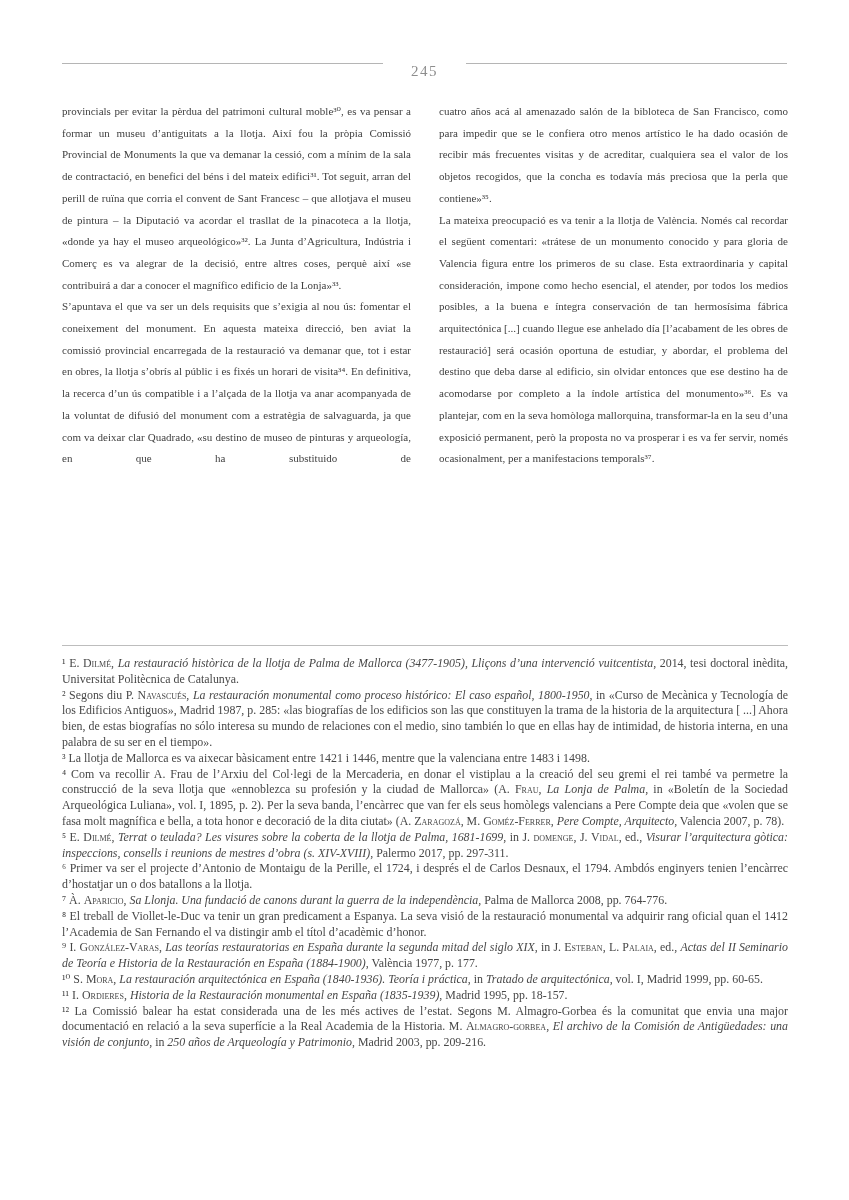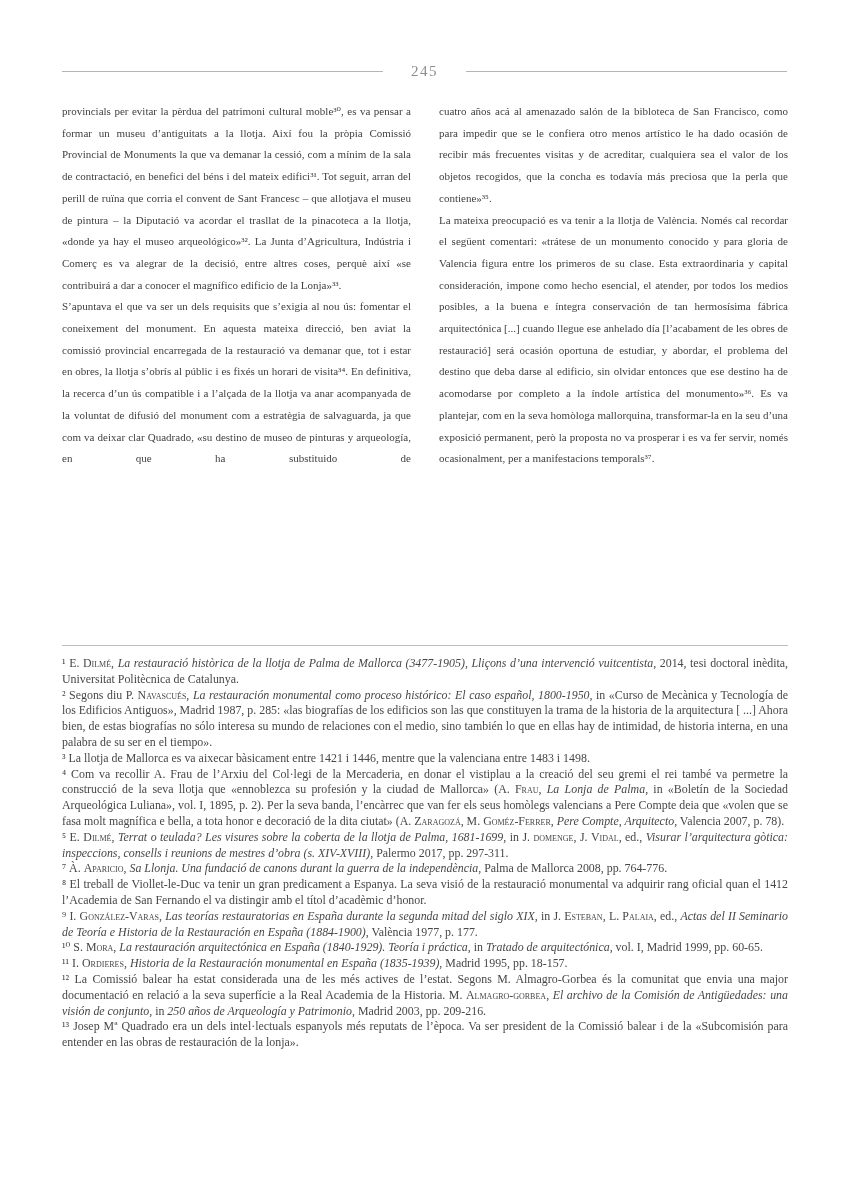--- a/index.html
+++ b/index.html
@@ -16,21 +16,21 @@
     color: #3f3f3f;
     overflow: hidden;
   }
   
   .runhead {
     position: absolute;
     top: 63px;
     left: 62px;
     right: 62px;
     display: flex;
-    align-items: center;
+    align-items: flex-start;
     gap: 28px;
   }
   .rule {
     flex: 1;
     height: 1px;
     background: #b5b5b5;
   }
   .pagenum {
     color: #8d8d8d;
     font-size: 15px;
@@ -124,23 +124,23 @@
   </div>
 
   <div class="fnrule"></div>
 
   <div class="footnotes">
       <p class="footnote"><span>¹ E. </span><span class="sc">Dilmé</span><span>, </span><span class="it">La restauració històrica de la llotja de Palma de Mallorca (3477-1905), Lliçons d’una intervenció vuitcentista</span><span>, 2014, tesi doctoral inèdita, Universitat Politècnica de Catalunya.</span></p>
       <p class="footnote"><span>² Segons diu P. </span><span class="sc">Navascués</span><span>, </span><span class="it">La restauración monumental como proceso histórico: El caso español, 1800-1950</span><span>, in «Curso de Mecànica y Tecnología de los Edificios Antiguos», Madrid 1987, p. 285: «las biografías de los edificios son las que constituyen la trama de la historia de la arquitectura [ ...] Ahora bien, de estas biografías no sólo interesa su mundo de relaciones con el medio, sino también lo que en ellas hay de intimidad, de historia interna, en una palabra de su ser en el tiempo».</span></p>
       <p class="footnote"><span>³ La llotja de Mallorca es va aixecar bàsicament entre 1421 i 1446, mentre que la valenciana entre 1483 i 1498.</span></p>
       <p class="footnote"><span>⁴ Com va recollir A. Frau de l’Arxiu del Col·legi de la Mercaderia, en donar el vistiplau a la creació del seu gremi el rei també va permetre la construcció de la seva llotja que «ennoblezca su profesión y la ciudad de Mallorca» (A. </span><span class="sc">Frau</span><span>, </span><span class="it">La Lonja de Palma</span><span>, in «Boletín de la Sociedad Arqueológica Luliana», vol. I, 1895, p. 2). Per la seva banda, l’encàrrec que van fer els seus homòlegs valencians a Pere Compte deia que «volen que se fasa molt magnífica e bella, a tota honor e decoració de la dita ciutat» (A. </span><span class="sc">Zaragozá</span><span>, M. </span><span class="sc">Goméz-Ferrer</span><span>, </span><span class="it">Pere Compte, Arquitecto</span><span>, Valencia 2007, p. 78).</span></p>
       <p class="footnote"><span>⁵ E. </span><span class="sc">Dilmé</span><span>, </span><span class="it">Terrat o teulada? Les visures sobre la coberta de la llotja de Palma, 1681-1699</span><span>, in J. </span><span class="sc">domenge</span><span>, J. </span><span class="sc">Vidal</span><span>, ed., </span><span class="it">Visurar l’arquitectura gòtica: inspeccions, consells i reunions de mestres d’obra (s. XIV-XVIII)</span><span>, Palermo 2017, pp. 297-311.</span></p>
+      <p class="footnote"><span>⁶ Primer va ser el projecte d’Antonio de Montaigu de la Perille, el 1724, i després el de Carlos Desnaux, el 1794. Ambdós enginyers tenien l’encàrrec d’hostatjar un o dos batallons a la llotja.</span></p>
       <p class="footnote"><span>⁷ À. </span><span class="sc">Aparicio</span><span>, </span><span class="it">Sa Llonja. Una fundació de canons durant la guerra de la independència</span><span>, Palma de Mallorca 2008, pp. 764-776.</span></p>
       <p class="footnote"><span>⁸ El treball de Viollet-le-Duc va tenir un gran predicament a Espanya. La seva visió de la restauració monumental va adquirir rang oficial quan el 1412 l’Academia de San Fernando el va distingir amb el títol d’acadèmic d’honor.</span></p>
       <p class="footnote"><span>⁹ I. </span><span class="sc">González-Varas</span><span>, </span><span class="it">Las teorías restauratorias en España durante la segunda mitad del siglo XIX</span><span>, in J. </span><span class="sc">Esteban</span><span>, L. </span><span class="sc">Palaia</span><span>, ed., </span><span class="it">Actas del II Seminario de Teoría e Historia de la Restauración en España (1884-1900)</span><span>, València 1977, p. 177.</span></p>
-      <p class="footnote"><span>¹⁰ S. </span><span class="sc">Mora</span><span>, </span><span class="it">La restauración arquitectónica en España (1840-1929). Teoría i práctica</span><span>, in </span><span class="it">Tratado de arquitectónica</span><span>, vol. I, Madrid 1999, pp. 60-65.</span></p>
+      <p class="footnote"><span>¹⁰ S. </span><span class="sc">Mora</span><span>, </span><span class="it">La restauración arquitectónica en España (1840-1936). Teoría i práctica</span><span>, in </span><span class="it">Tratado de arquitectónica</span><span>, vol. I, Madrid 1999, pp. 60-65.</span></p>
       <p class="footnote"><span>¹¹ I. </span><span class="sc">Ordieres</span><span>, </span><span class="it">Historia de la Restauración monumental en España (1835-1939)</span><span>, Madrid 1995, pp. 18-157.</span></p>
       <p class="footnote"><span>¹² La Comissió balear ha estat considerada una de les més actives de l’estat. Segons M. Almagro-Gorbea és la comunitat que envia una major documentació en relació a la seva superfície a la Real Academia de la Historia. M. </span><span class="sc">Almagro-gorbea</span><span>, </span><span class="it">El archivo de la Comisión de Antigüedades: una visión de conjunto</span><span>, in </span><span class="it">250 años de Arqueología y Patrimonio</span><span>, Madrid 2003, pp. 209-216.</span></p>
-      <p class="footnote"><span>¹³ Josep Mª Quadrado era un dels intel·lectuals espanyols més reputats de l’època. Va ser president de la Comissió balear i de la «Subcomisión para entender en las obras de restauración de la lonja».</span></p>
     </div>
 
 
 </div>
 
 </body></html>

